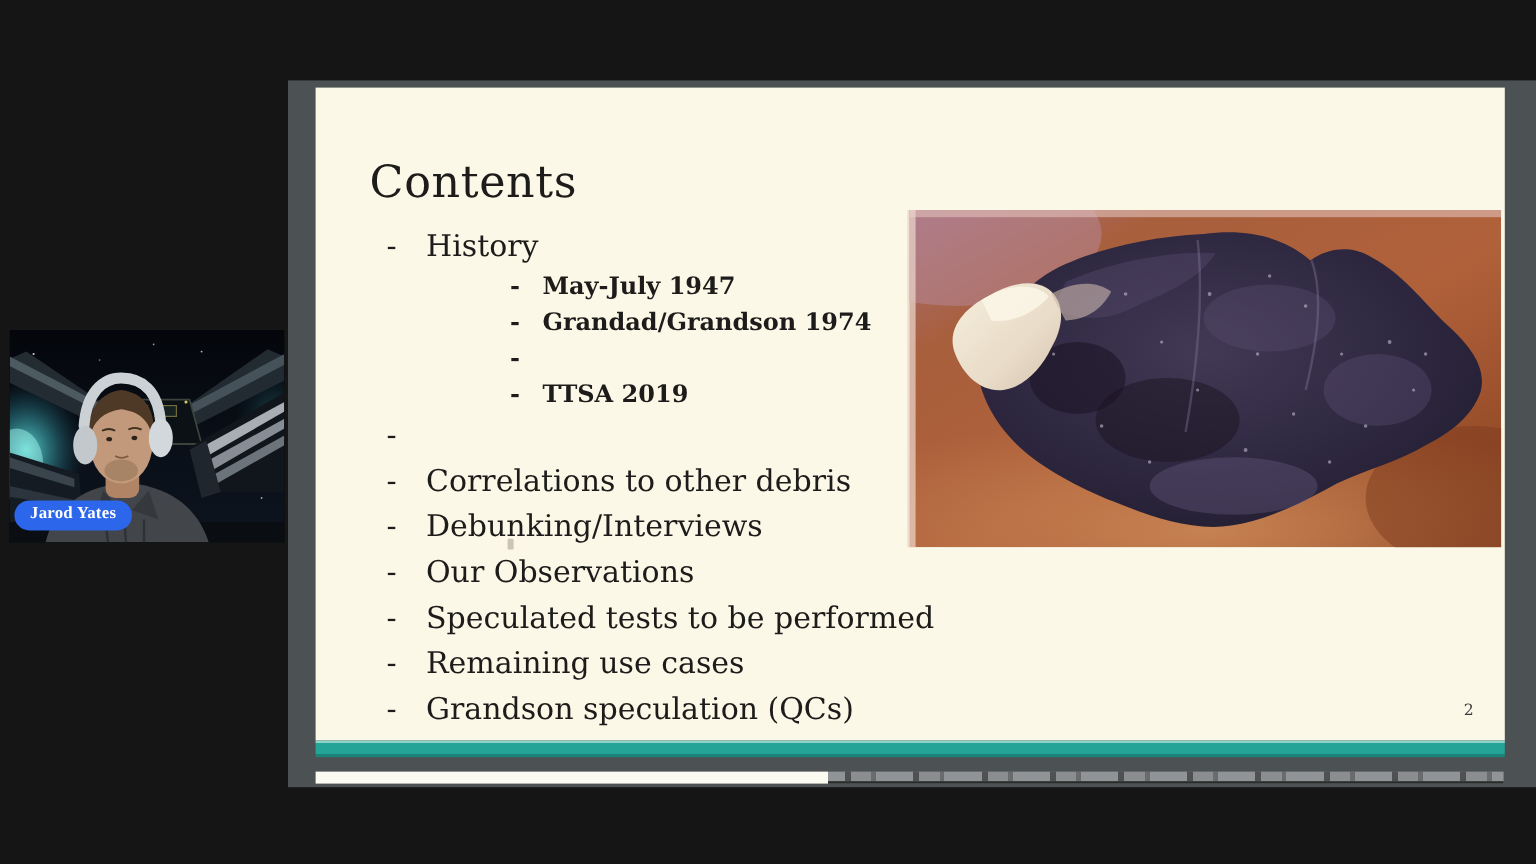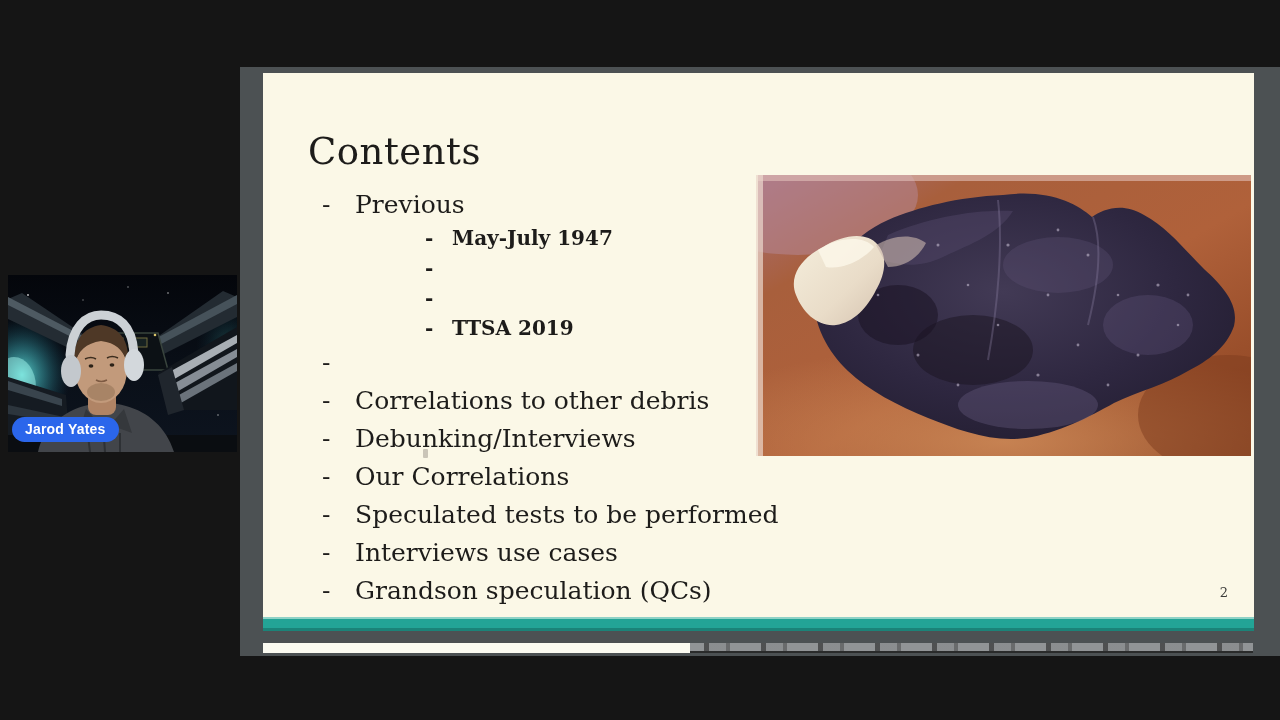--- a/index.html
+++ b/index.html
@@ -22,43 +22,44 @@
   .toc .l2{font-size:20px;font-weight:700;height:30px;}
   .toc .l2 .dash{margin-left:162px;width:27px;}
   .pagenum{position:absolute;right:26px;top:512px;font-size:13px;color:#3a3a38;}
   .cursor-mark{position:absolute;left:160px;top:376px;width:5px;height:9px;background:#b9b4a8;opacity:.75;border-radius:1px;}
   .rock-photo{position:absolute;left:495px;top:102px;width:493px;height:281px;box-shadow:-2px 0 0 #efe0d2;}
   .rock-photo svg{display:block;}
 
   
   .webcam{position:absolute;left:8px;top:275px;width:229px;height:177px;background:#070a10;overflow:hidden;}
   .webcam svg{display:block;}
-  .name-tag{position:absolute;left:4px;bottom:10px;background:#2b66eb;color:#ffffff;font-family:Liberation Sans, sans-serif;font-size:14px;font-weight:bold;padding:4px 13px 5px 13px;border-radius:15px;letter-spacing:.2px;}
+  .name-tag{position:absolute;left:4px;bottom:10px;background:#2b66eb;color:#ffffff;font-family:Liberation Serif, serif;font-size:14px;font-weight:bold;padding:4px 13px 5px 13px;border-radius:15px;letter-spacing:.2px;}
 </style>
 </head>
 <body>
 
 <div class="stage">
 
   <div class="share-frame">
 
     <div class="slide">
       <h1 class="slide-title">Contents</h1>
 
       <ul class="toc">
         <li class="l1">
             <span class="dash">-</span>
-            <span>Previous</span>
+            <span>History</span>
           </li>
         <li class="l2">
             <span class="dash">-</span>
             <span>May-July 1947</span>
           </li>
         <li class="l2">
             <span class="dash">-</span>
+            <span>Grandad/Grandson 1974</span>
           </li>
         <li class="l2">
             <span class="dash">-</span>
           </li>
         <li class="l2">
             <span class="dash">-</span>
             <span>TTSA 2019</span>
           </li>
         <li class="l1">
             <span class="dash">-</span>
@@ -66,29 +67,29 @@
         <li class="l1">
             <span class="dash">-</span>
             <span>Correlations to other debris</span>
           </li>
         <li class="l1">
             <span class="dash">-</span>
             <span>Debunking/Interviews</span>
           </li>
         <li class="l1">
             <span class="dash">-</span>
-            <span>Our Correlations</span>
+            <span>Our Observations</span>
           </li>
         <li class="l1">
             <span class="dash">-</span>
             <span>Speculated tests to be performed</span>
           </li>
         <li class="l1">
             <span class="dash">-</span>
-            <span>Interviews use cases</span>
+            <span>Remaining use cases</span>
           </li>
         <li class="l1">
             <span class="dash">-</span>
             <span>Grandson speculation (QCs)</span>
           </li>
       </ul>
 
       <div class="rock-photo" role="img" aria-label="Dark purplish rock debris specimen with white mineral chunk on rusty orange surface">
         <svg width="493" height="281" viewBox="0 0 493 281" xmlns="http://www.w3.org/2000/svg">
           <defs>

